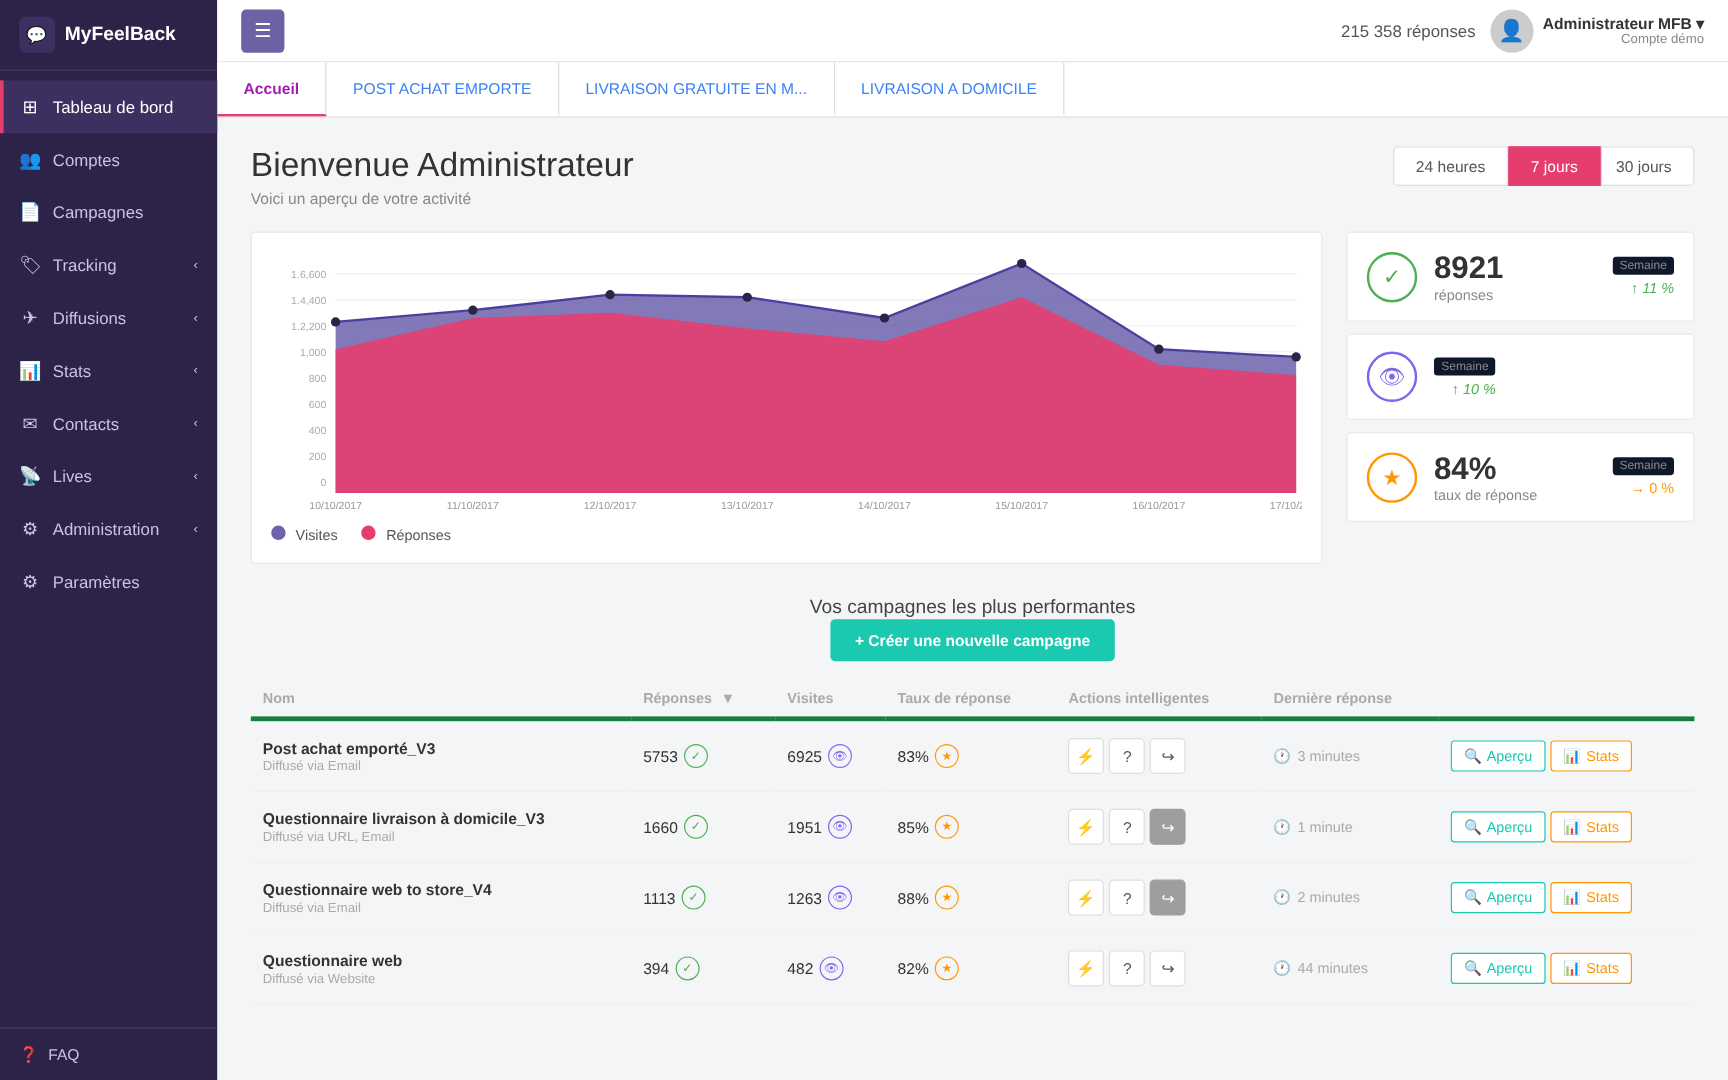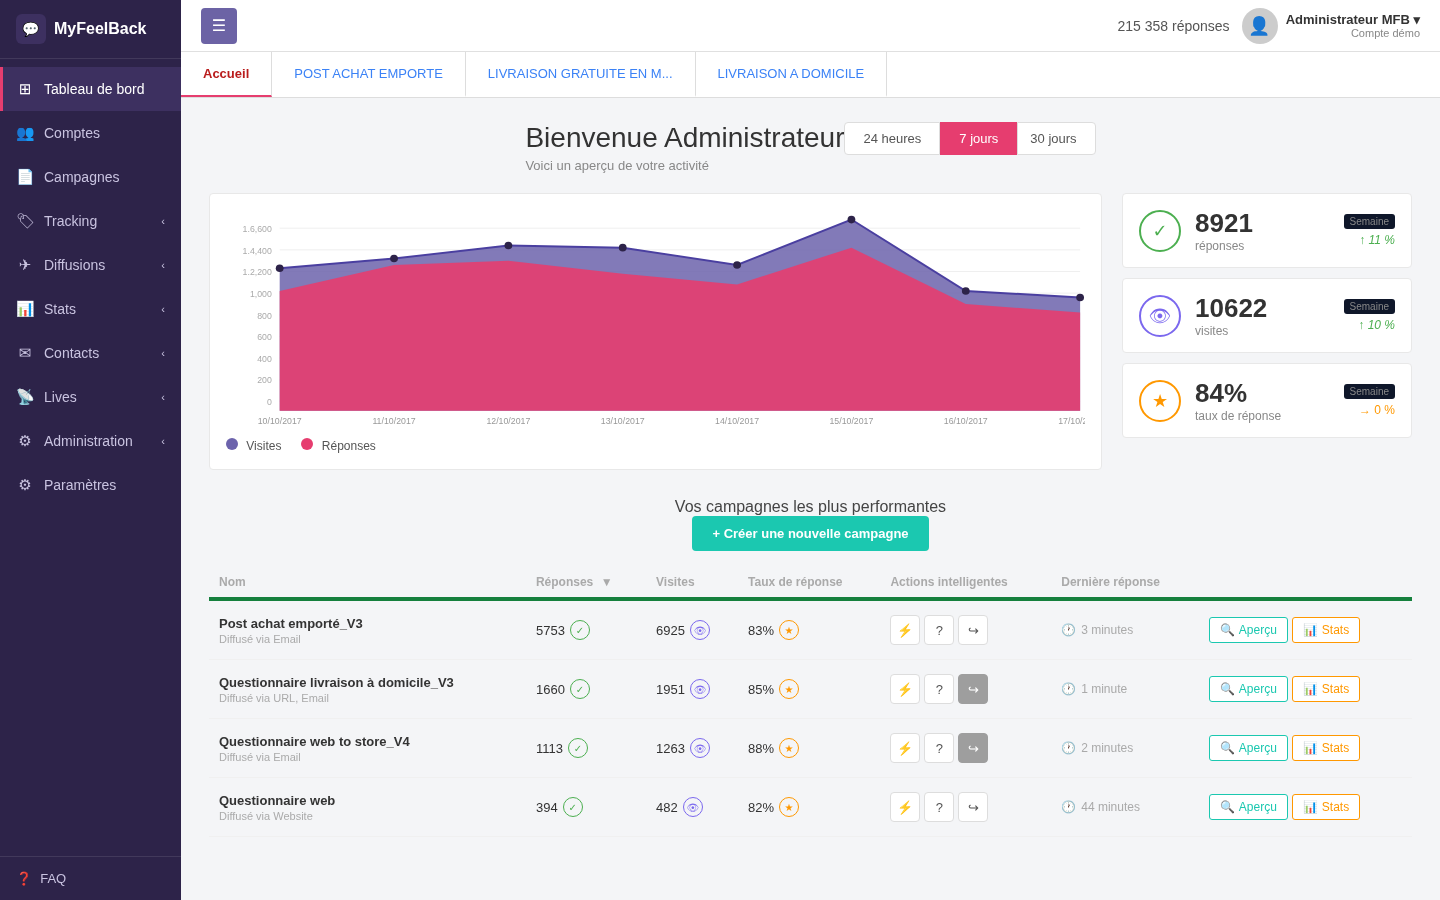--- a/index.html
+++ b/index.html
@@ -97,27 +97,27 @@
     }
     .tab {
       padding: 14px 22px;
       font-size: 13px;
       cursor: pointer;
       color: #3b82f6;
       border-right: 1px solid #ddd;
       border-bottom: 2px solid transparent;
       white-space: nowrap;
     }
-    .tab.active { color: #b91c1c; font-weight: 600; border-bottom: 2px solid #e63d6f; background: #fff; }
+    .tab.active { color: #a21caf; font-weight: 600; border-bottom: 2px solid #e63d6f; background: #fff; }
 
     
     .content { flex: 1; overflow-y: auto; padding: 24px 28px; }
 
     
-    .page-header { display: flex; align-items: flex-start; justify-content: center; margin-bottom: 20px; }
+    .page-header { display: flex; align-items: flex-start; justify-content: space-between; margin-bottom: 20px; }
     .page-title-section h1 { font-size: 28px; font-weight: 400; color: #333; }
     .page-title-section p { font-size: 13px; color: #888; margin-top: 4px; }
     .time-buttons { display: flex; gap: 0; }
     .time-btn {
       padding: 8px 18px; font-size: 13px; cursor: pointer;
       border: 1px solid #ddd; background: #fff; color: #555;
     }
     .time-btn:first-child { border-radius: 4px 0 0 4px; }
     .time-btn:last-child { border-radius: 0 4px 4px 0; padding-left: 12px; }
     .time-btn.active { background: #e63d6f; color: #fff; border-color: #e63d6f; }
@@ -397,24 +397,20 @@
       <div class="stat-number">8921</div>
       <div class="stat-label">réponses</div>
     </div>
     <div class="stat-badge-col">
       <span class="stat-period-badge">Semaine</span>
       <span class="stat-change up">↑ 11 %</span>
     </div>
   </div>
           <div class="stat-card">
     <div class="stat-icon-circle purple">👁</div>
-    <div class="stat-info">
-      <div class="stat-number">10622</div>
-      <div class="stat-label">visites</div>
-    </div>
     <div class="stat-badge-col">
       <span class="stat-period-badge">Semaine</span>
       <span class="stat-change up">↑ 10 %</span>
     </div>
   </div>
           <div class="stat-card">
     <div class="stat-icon-circle orange">★</div>
     <div class="stat-info">
       <div class="stat-number">84%</div>
       <div class="stat-label">taux de réponse</div>

